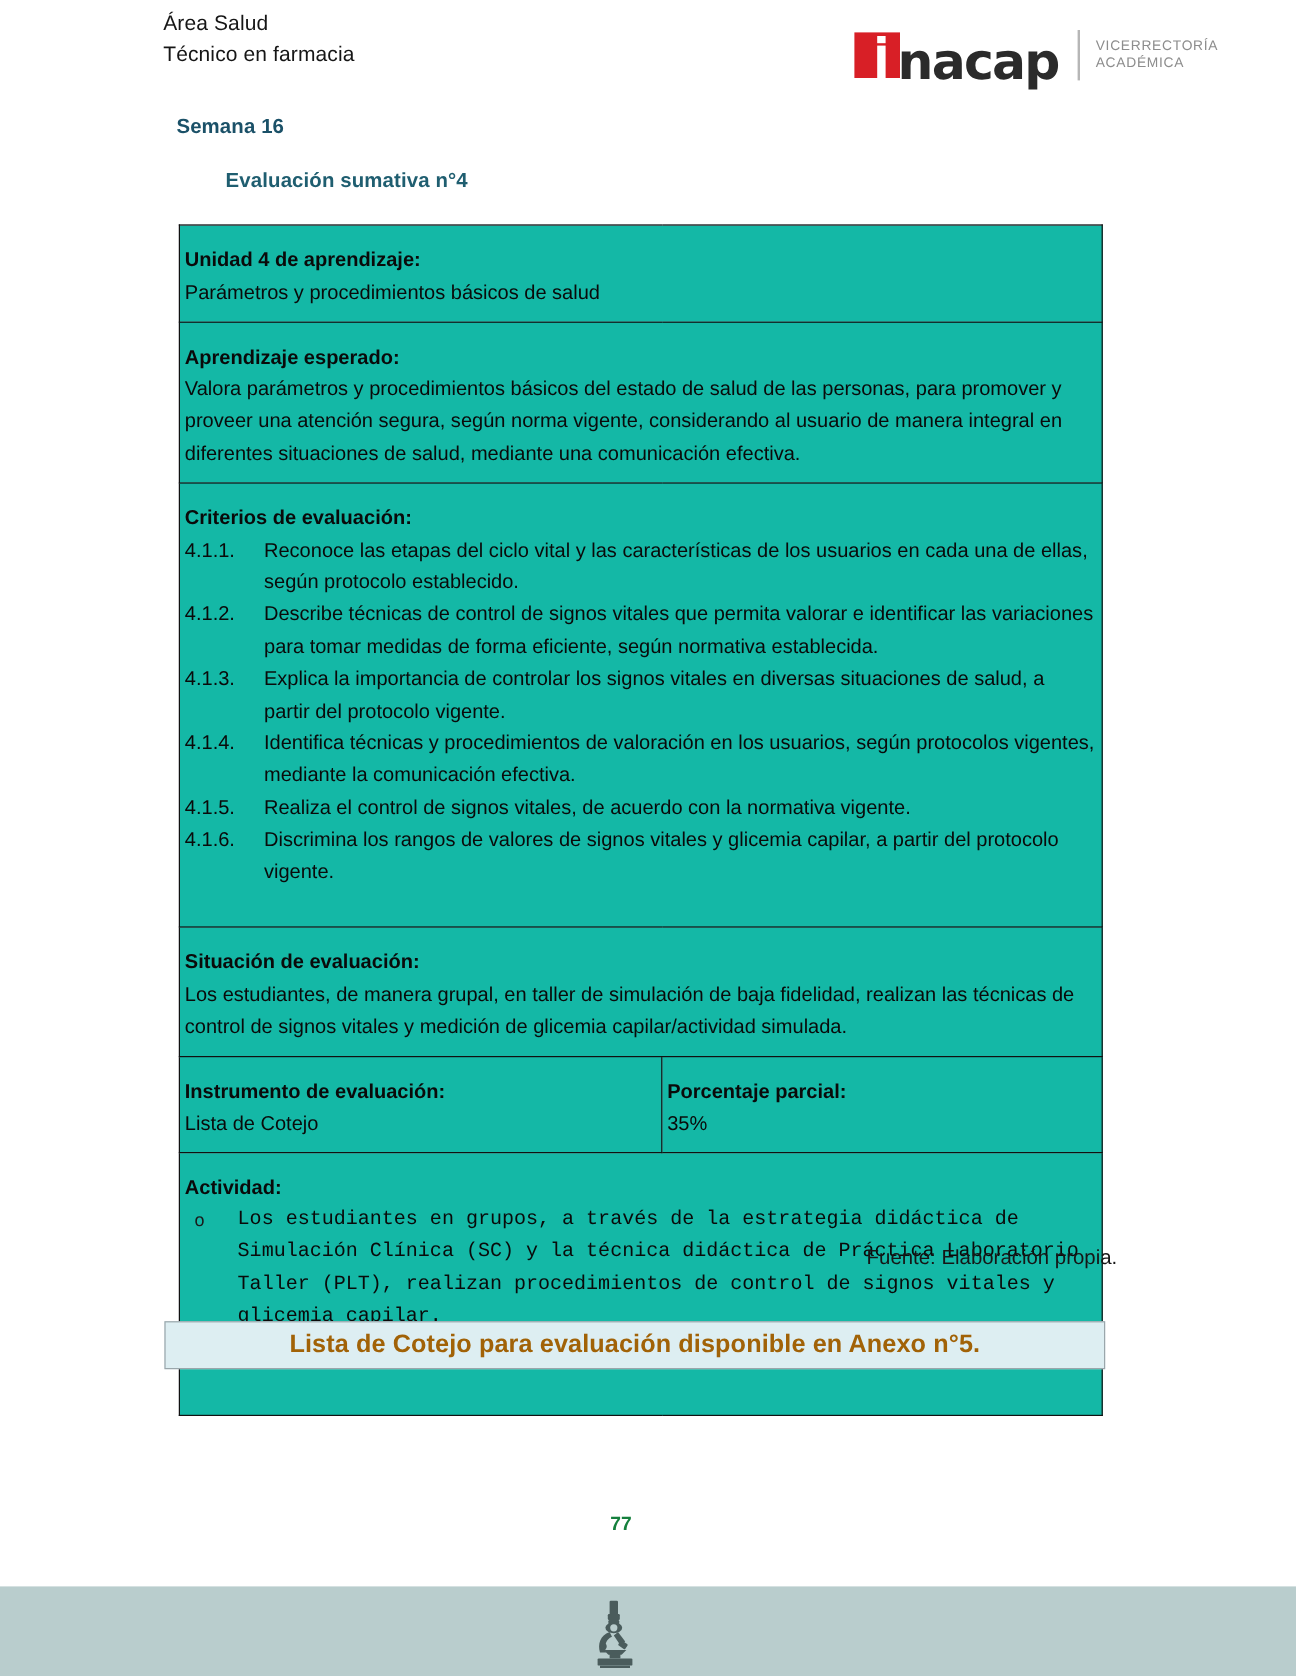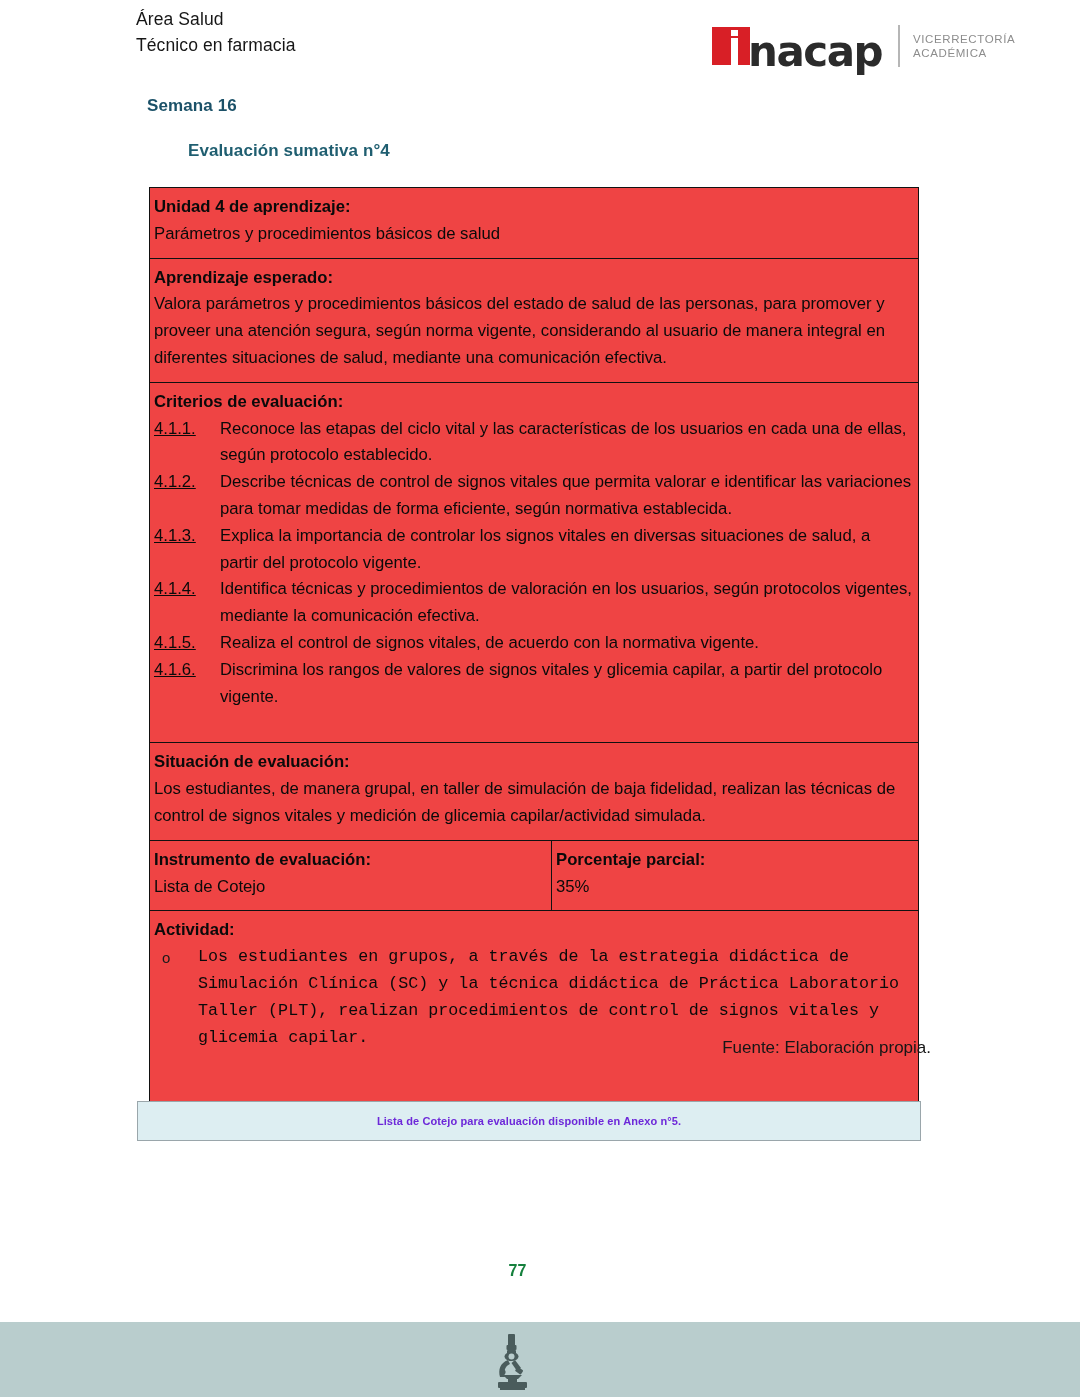--- a/index.html
+++ b/index.html
@@ -123,23 +123,23 @@
     position: absolute;
     left: 149px;
     top: 187px;
     width: 769px;
     border-collapse: collapse;
     background: #ccd5de;
     table-layout: fixed;
   }
   .eval-table td {
     border: 1.3px solid #111111;
-    background: #ef4444;
+    background: #14b8a6;
     vertical-align: top;
-    padding: 6px 6px 10px 4px;
+    padding: 16px 6px 10px 4px;
     font-size: 16.7px;
     line-height: 26.8px;
     color: #0a0a0a;
   }
   .cell-title {
     font-weight: bold;
     display: block;
   }
   .cell-text { display: block; }
 
@@ -147,21 +147,20 @@
   .crit-list {
     display: block;
   }
   .crit-row {
     display: flex;
     align-items: flex-start;
   }
   .crit-num {
     flex: 0 0 66px;
     white-space: nowrap;
-    text-decoration: underline;
   }
   .crit-body {
     flex: 1 1 auto;
   }
   .crit-spacer { height: 22px; }
 
   
   .act-row {
     display: flex;
     align-items: flex-start;
@@ -196,23 +195,23 @@
     top: 1101px;
     width: 782px;
     height: 38px;
     background: #ddeef2;
     border: 1px solid #9aa6ab;
     display: flex;
     align-items: center;
     justify-content: center;
   }
   .note-box span {
-    font-size: 11px;
-    font-weight: bold;
-    color: #6d28d9;
+    font-size: 21px;
+    font-weight: bold;
+    color: #a16207;
     letter-spacing: 0.1px;
   }
 
   
   .page-number {
     position: absolute;
     left: 0;
     top: 1262px;
     width: 1035px;
     text-align: center;

